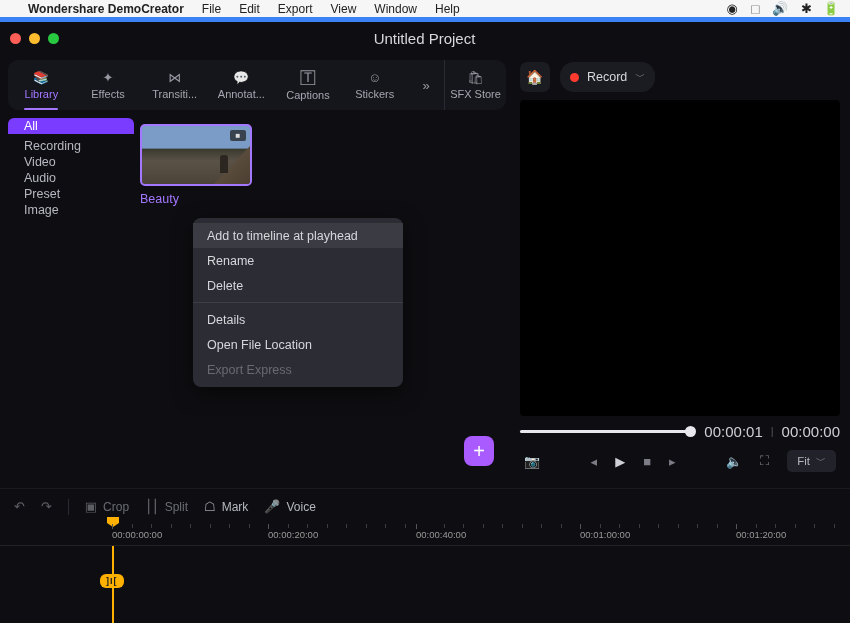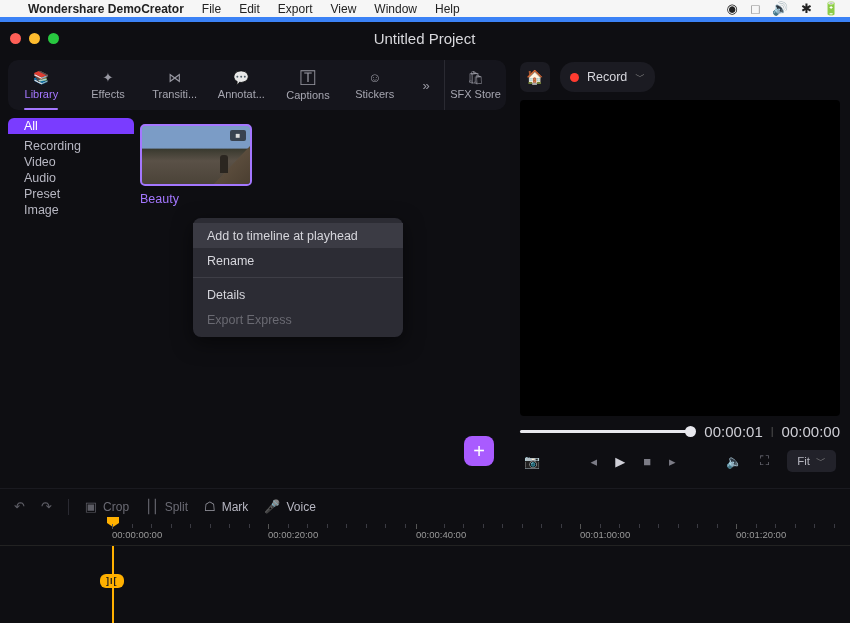--- a/index.html
+++ b/index.html
@@ -302,17 +302,19 @@
     <div class="tracks">
       <div class="playhead"></div>
       <div class="ph-badge">]I[</div>
     </div>
 
   </div>
 
   <div class="ctx">
     <div class="mi hover">Add to timeline at playhead</div>
     <div class="mi">Rename</div>
+    <div class="mi">Delete</div>
     <div class="sep"></div>
     <div class="mi">Details</div>
+    <div class="mi">Open File Location</div>
     <div class="mi disabled">Export Express</div>
   </div>
 </div>
 
 </body></html>

